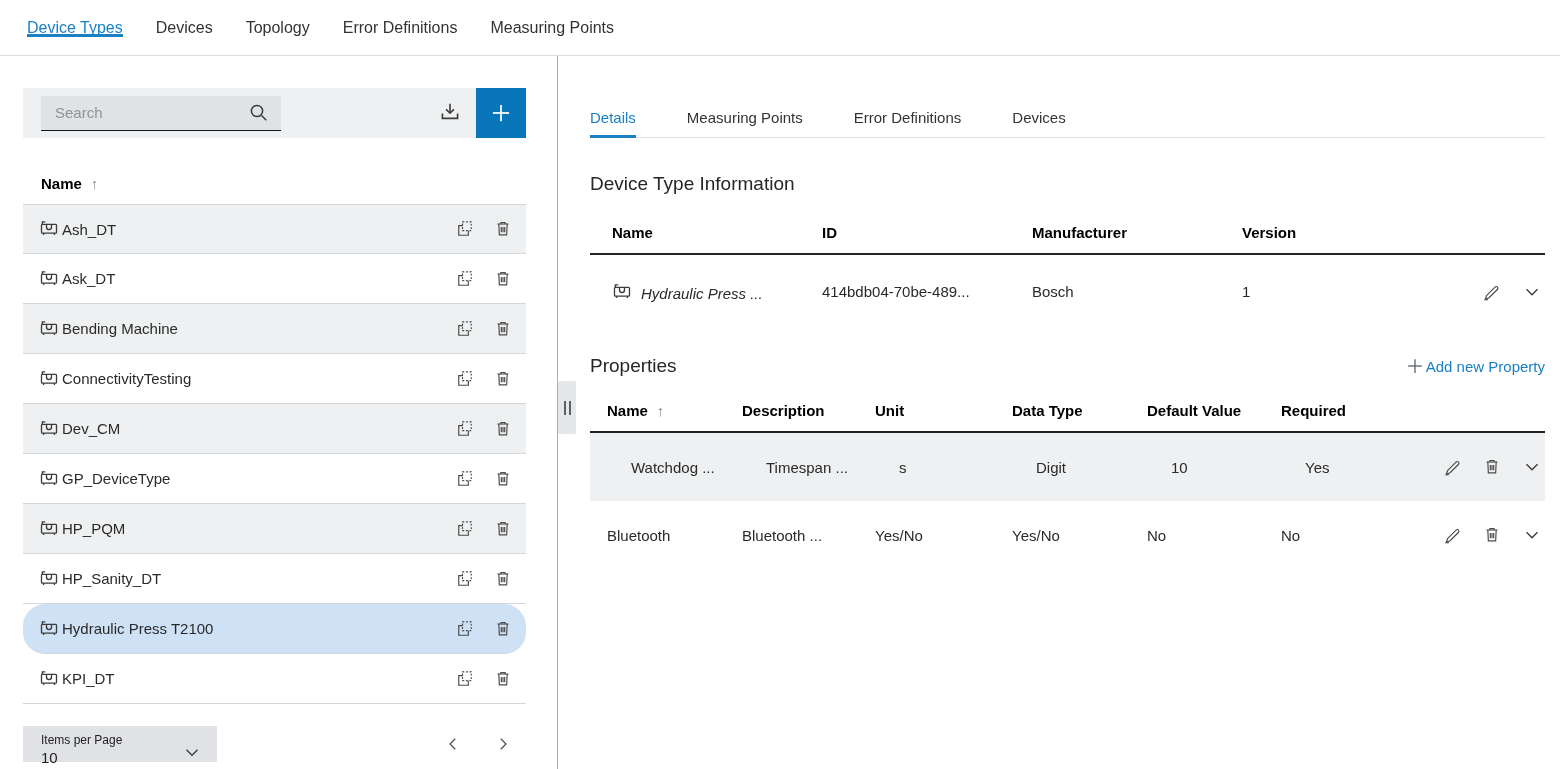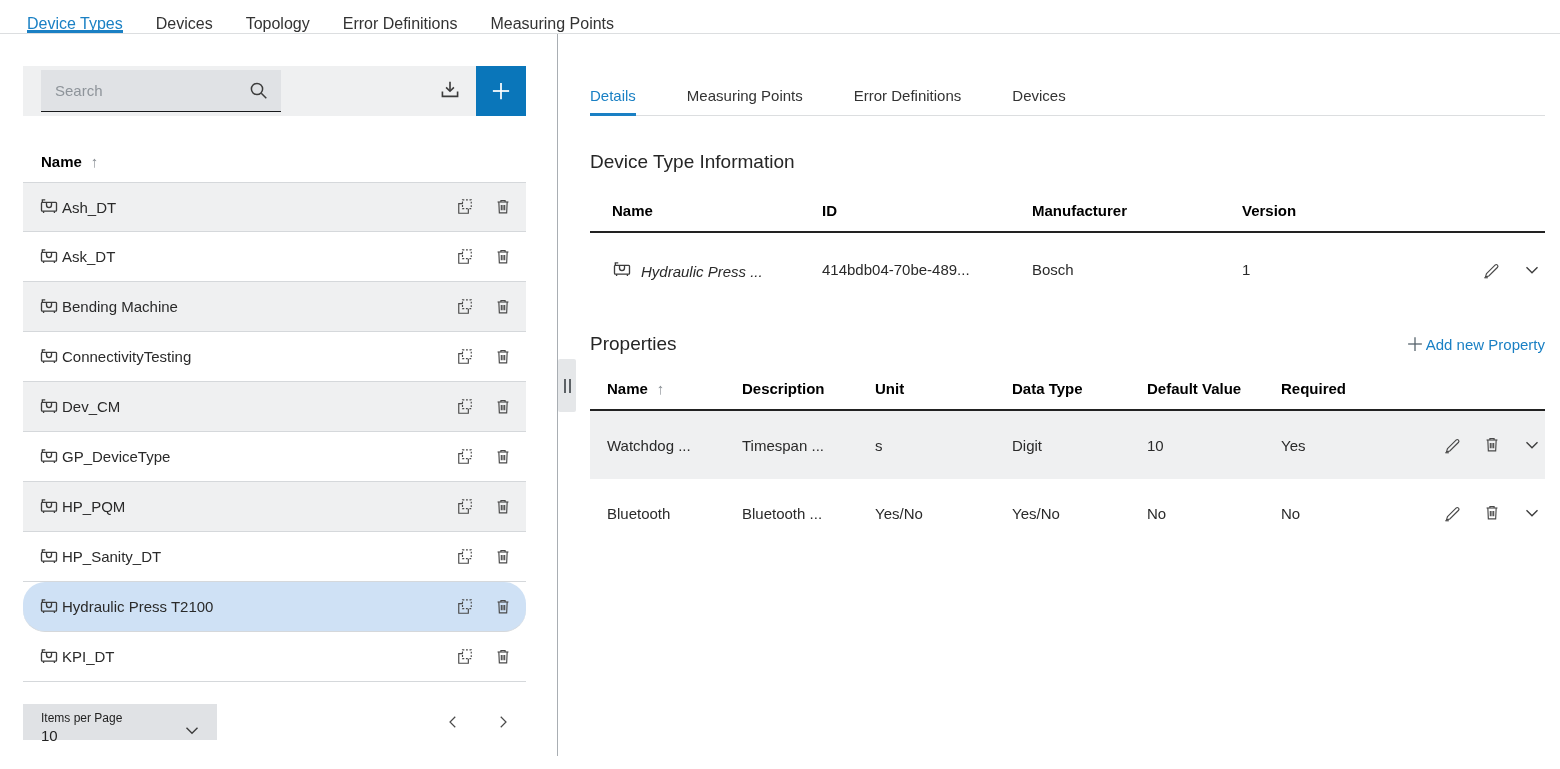--- a/index.html
+++ b/index.html
@@ -6,22 +6,22 @@
   html,body { margin:0; padding:0; }
   body {
     width:1560px; height:769px; overflow:hidden;
     background:#ffffff; color:#232323;
     font-family:"Liberation Sans", sans-serif;
   }
   svg { display:block; }
 
   
   .topnav {
-    height:34px; border-bottom:1px solid #dcdee0;
-    display:flex; align-items:flex-end; padding-left:27px;
+    height:56px; border-bottom:1px solid #dcdee0;
+    display:flex; align-items:center; padding-left:27px;
   }
   .topnav .nav-item {
     display:flex; align-items:center; margin-right:33px;
     font-size:16px; color:#333; cursor:pointer; position:relative;
   }
   .topnav .nav-item.active { color:#1a80c4; }
   .topnav .nav-item.active::after {
     content:""; position:absolute; left:0; right:0; bottom:0; height:3px; background:#1a80c4;
   }
 
@@ -30,21 +30,21 @@
   .left-panel { width:557px; flex:none; position:relative; }
   .v-divider { width:1px; background:#a9aeb3; flex:none; }
   .right-panel { flex:1; position:relative; padding:0 15px 0 32px; }
 
   
   .toolbar {
     margin:32px 31px 0 23px; height:50px; background:#eff0f1;
     display:flex; align-items:center;
   }
   .search-box {
-    margin-left:18px; width:240px; height:42px; background:#e0e2e5;
+    margin-left:18px; width:240px; height:35px; background:#e0e2e5;
     border-bottom:1px solid #17191b; display:flex; align-items:center;
     padding:0 10px 0 12px;
   }
   .search-box input {
     flex:1; min-width:0; border:none; background:transparent; outline:none;
     font-size:15px; color:#333; font-family:inherit;
   }
   .search-box input::placeholder { color:#8e949a; }
   .toolbar-spacer { flex:1; }
   .icon-btn { cursor:pointer; display:flex; align-items:center; justify-content:center; }
@@ -116,21 +116,21 @@
   .actions { display:flex; align-items:center; justify-content:flex-end; gap:19px; padding-right:2px; }
 
   .props-head { margin-top:27px; display:flex; align-items:center; justify-content:space-between; }
   .add-link { display:flex; align-items:center; color:#1a80c4; font-size:15px; cursor:pointer; }
 
   .prop-grid { display:grid; grid-template-columns:135px 133px 137px 135px 134px 1fr 122px; }
   .prop-header { margin-top:25px; padding-bottom:12px; border-bottom:2px solid #222; }
   .prop-header .cell { font-size:15px; font-weight:bold; color:#000; padding-left:17px; display:flex; align-items:center; }
   .prop-row { height:68px; align-items:center; font-size:15px; color:#2a2a2a; }
   .prop-row .cell { padding-left:17px; }
-  .prop-row.alt { background:#eff0f1; }
+  .prop-row.alt { background:#eff0f1;padding-left:24px; }
 </style>
 </head>
 <body>
 
 <div class="topnav">
   <div class="nav-item active">Device Types</div>
   <div class="nav-item">Devices</div>
   <div class="nav-item">Topology</div>
   <div class="nav-item">Error Definitions</div>
   <div class="nav-item">Measuring Points</div>

